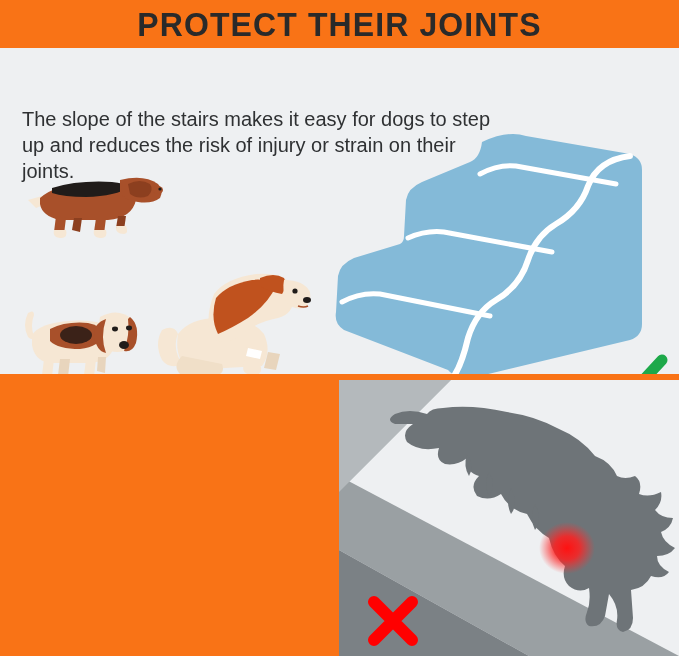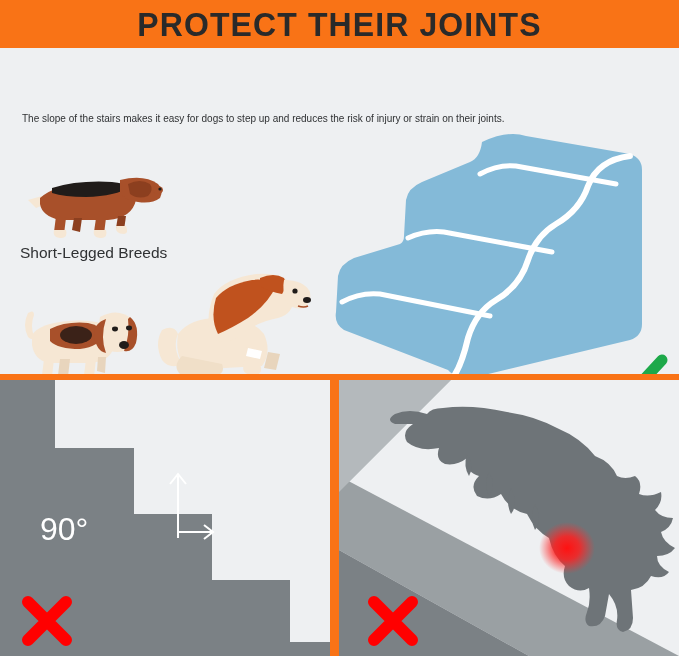--- a/index.html
+++ b/index.html
@@ -17,21 +17,21 @@
     white-space:nowrap;
   }
 
   
   .top-panel{
     position:absolute;left:0;top:48px;width:679px;height:326px;
     background:#eef0f2;overflow:hidden;
   }
   .intro{
     position:absolute;left:22px;top:58px;width:490px;
-    font-size:10px;line-height:26px;color:#2f3133;
+    font-size:20px;line-height:26px;color:#2f3133;
     font-family:"Liberation Sans",sans-serif;
   }
 
   
   .dog-label{
     position:absolute;font-size:15.5px;color:#2f3133;
     font-family:"Liberation Sans",sans-serif;white-space:nowrap;
   }
   #lbl-short{left:20px;top:196px;}
 
@@ -78,21 +78,20 @@
       <circle cx="148" cy="29" r="1.6" fill="#201c1a"></circle>
       <path d="M44 56 L42 72 L52 74 L54 58 Z" fill="#a8502a"></path>
       <path d="M42 70 Q40 78 50 78 Q56 77 54 70 Z" fill="#f6e7d4"></path>
       <path d="M84 58 L82 72 L92 74 L94 58 Z" fill="#a8502a"></path>
       <path d="M82 70 Q80 78 90 78 Q96 77 94 70 Z" fill="#f6e7d4"></path>
       <path d="M106 56 L104 68 L112 70 L114 56 Z" fill="#8c3f1f"></path>
       <path d="M104 66 Q103 74 112 74 Q117 73 114 66 Z" fill="#f6e7d4"></path>
       <path d="M62 58 L60 70 L68 72 L70 58 Z" fill="#8c3f1f"></path>
     </svg>
 
-    <div class="dog-label" id="lbl-short">Short-Legged Breeds</div>
 
     <svg class="art" id="dog-senior" viewBox="0 0 130 88">
       <path d="M14 22 Q8 34 14 46 Q18 50 20 46 Q16 34 20 24 Q20 18 14 22 Z" fill="#f6e7d4"></path>
       <path d="M18 44 Q26 32 54 30 Q82 28 96 36 L100 54 Q98 70 76 72 L34 72 Q20 68 18 54 Z" fill="#f6e7d4"></path>
       <path d="M36 38 Q52 30 74 32 Q86 34 90 42 Q86 56 66 58 Q44 58 36 50 Z" fill="#a8502a"></path>
       <ellipse cx="62" cy="44" rx="16" ry="9" fill="#3b2218"></ellipse>
       <path d="M86 26 Q104 16 118 28 Q126 38 120 52 Q112 64 96 60 Q84 52 84 38 Z" fill="#f6e7d4"></path>
       <path d="M92 28 Q86 46 92 62 Q82 60 80 44 Q80 32 92 28 Z" fill="#a8502a"></path>
       <path d="M116 26 Q126 34 122 52 Q118 62 110 60 Q116 44 114 28 Z" fill="#a8502a"></path>
       <ellipse cx="110" cy="54" rx="5" ry="4" fill="#201c1a"></ellipse>
@@ -132,37 +131,20 @@
       <path d="M12 176 Q30 166 50 168 L160 190" stroke="#ffffff" stroke-width="5" fill="none" stroke-linecap="round"></path>
 
       <path d="M300 30 Q268 34 258 60 Q250 84 226 98 Q206 110 198 134 Q190 160 166 174 Q146 186 138 212 Q132 238 124 250" stroke="#ffffff" stroke-width="6" fill="none" stroke-linecap="round"></path>
     </svg>
 
     <svg class="art" id="check" viewBox="0 0 68 55">
       <path d="M6 30 L24 47 L62 6" stroke="#1da94a" stroke-width="11" fill="none" stroke-linecap="round" stroke-linejoin="round"></path>
     </svg>
   </div>
 
-  <div class="bottom-left">
-    <svg class="full" viewBox="0 0 330 276" preserveAspectRatio="none">
-      <rect x="0" y="0" width="330" height="276" fill="#eef0f2"></rect>
-      <path d="M0 0 L55 0 L55 68 L134 68 L134 134 L212 134 L212 200 L290 200 L290 262 L330 262 L330 276 L0 276 Z" fill="#7b8185"></path>
-
-      <g stroke="#ffffff" stroke-width="2" fill="none">
-        <path d="M178 96 L178 158"></path>
-        <path d="M170 104 L178 94 L186 104"></path>
-        <path d="M178 152 L212 152"></path>
-        <path d="M204 145 L213 152 L204 159"></path>
-      </g>
-      <text x="40" y="160" font-family="Liberation Sans, sans-serif" font-size="32" fill="#ffffff" id="angle-text">90°</text>
-    </svg>
-    <svg class="xmark" id="x-left" viewBox="0 0 58 58" style="left:18px;top:212px;">
-      <path d="M10 10 L48 48 M48 10 L10 48" stroke="#ff0000" stroke-width="12" stroke-linecap="round"></path>
-    </svg>
-  </div>
 
   <div class="bottom-right">
     <svg class="full" viewBox="0 0 340 276" preserveAspectRatio="none">
       <defs>
         <radialGradient id="painGlow">
           <stop offset="0%" stop-color="#ff1111" stop-opacity="1"></stop>
           <stop offset="45%" stop-color="#ff2020" stop-opacity="0.85"></stop>
           <stop offset="100%" stop-color="#ff3030" stop-opacity="0"></stop>
         </radialGradient>
       </defs>

